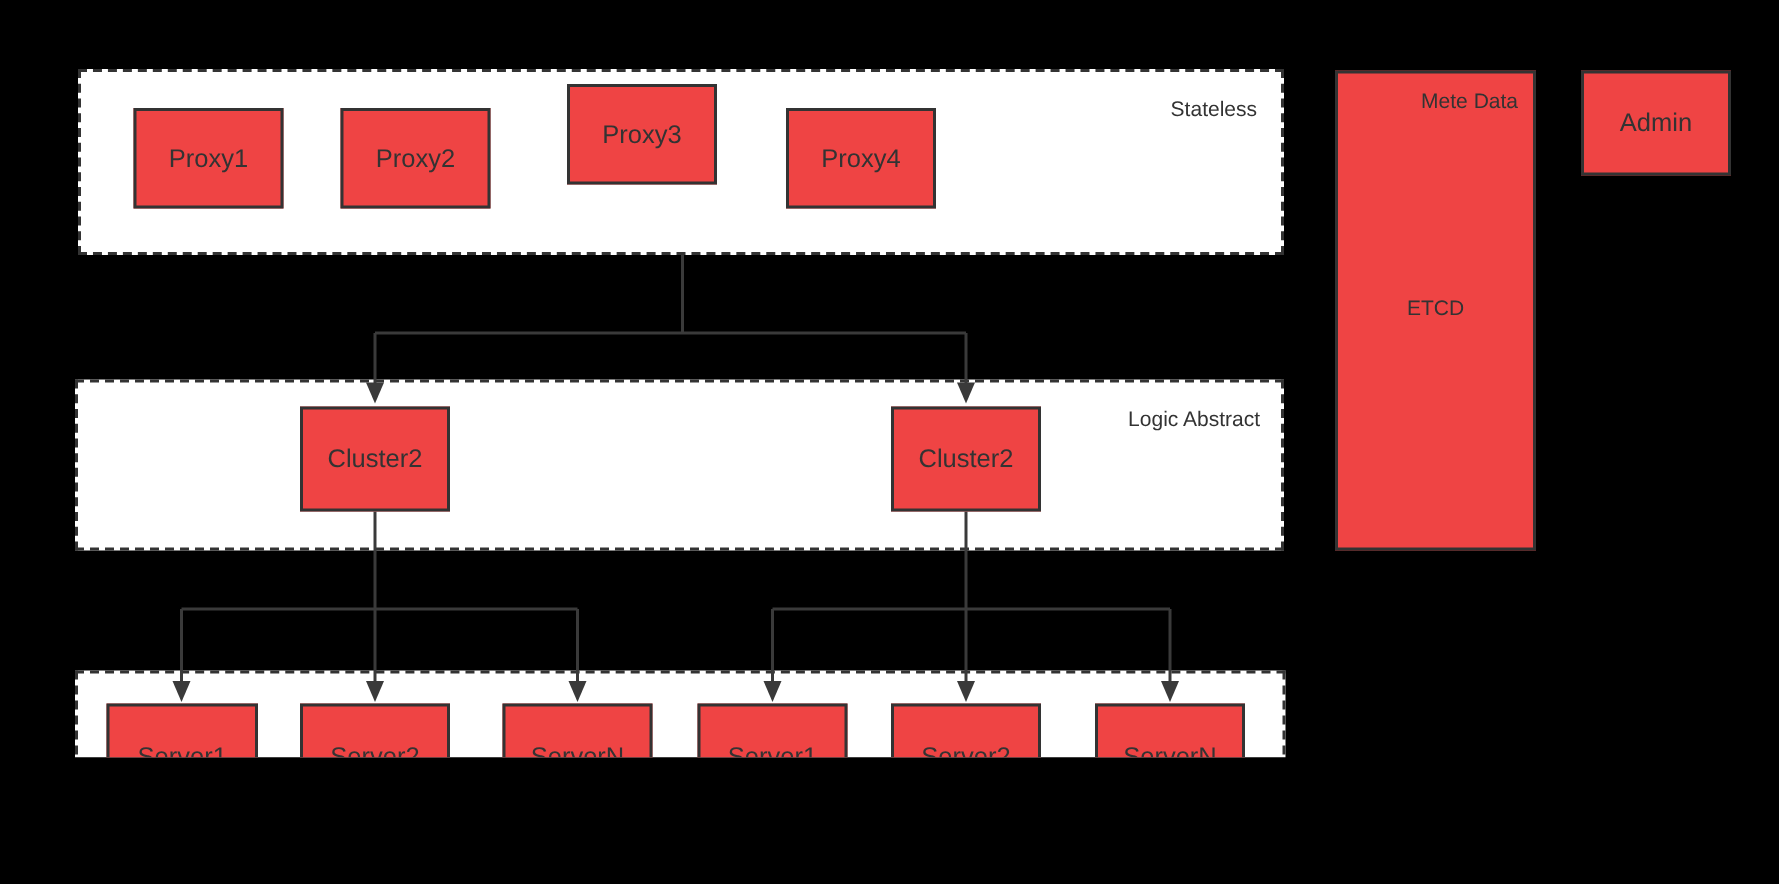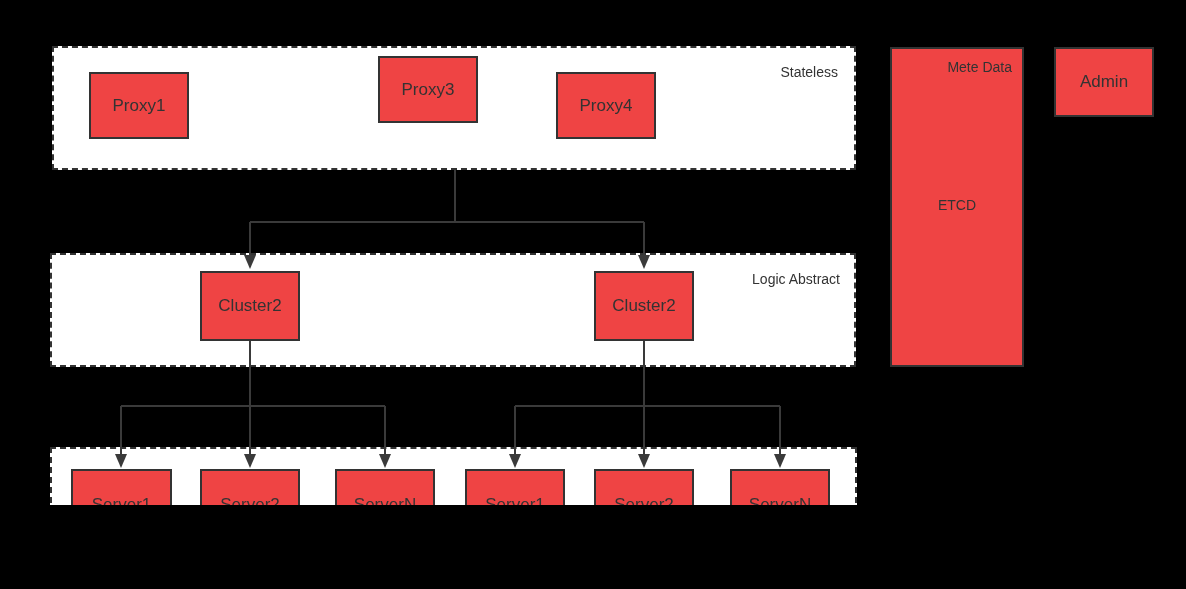--- a/index.html
+++ b/index.html
@@ -82,24 +82,27 @@
     <polygon points="644,468 638,454 650,454" fill="#3a3a3a"></polygon>
     <polygon points="780,468 774,454 786,454" fill="#3a3a3a"></polygon>
   </svg>
 
   <div class="dashed-container" style="left:52px; top:46px; width:804px; height:124px;">
     <span class="container-label" style="top:16px; right:16px;">Stateless</span>
   </div>
   <div class="solid-box node" style="left:89px;  top:72px; width:100px; height:67px;">
     <span>Proxy1</span>
   </div>
+  <div class="solid-box node" style="left:227px; top:72px; width:100px; height:67px;">
+    <span>Proxy2</span>
+  </div>
   <div class="solid-box node" style="left:378px; top:56px; width:100px; height:67px;text-align:center;">
     <span>Proxy3</span>
   </div>
-  <div class="solid-box node" style="left:524px; top:72px; width:100px; height:67px;margin-left:32px;">
+  <div class="solid-box node" style="left:524px; top:72px; width:100px; height:67px;">
     <span>Proxy4</span>
   </div>
 
   <div class="dashed-container" style="left:50px; top:253px; width:806px; height:114px;">
     <span class="container-label" style="top:16px; right:14px;">Logic Abstract</span>
   </div>
   <div class="solid-box node" style="left:200px; top:271px; width:100px; height:70px;">
     <span>Cluster2</span>
   </div>
   <div class="solid-box node" style="left:594px; top:271px; width:100px; height:70px;">

